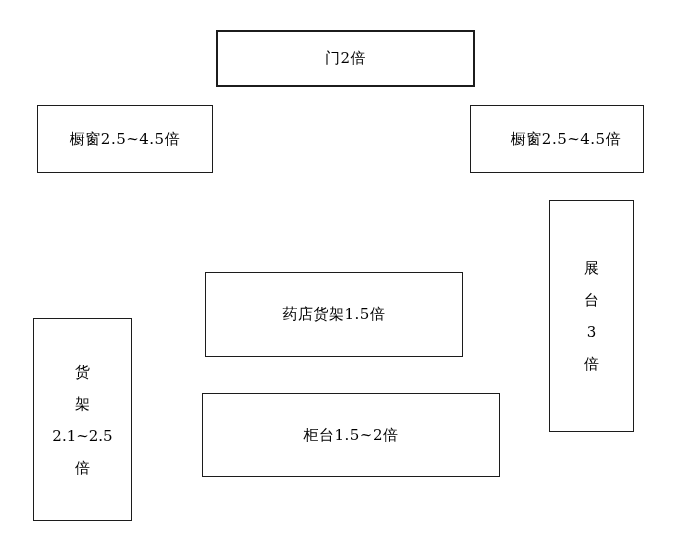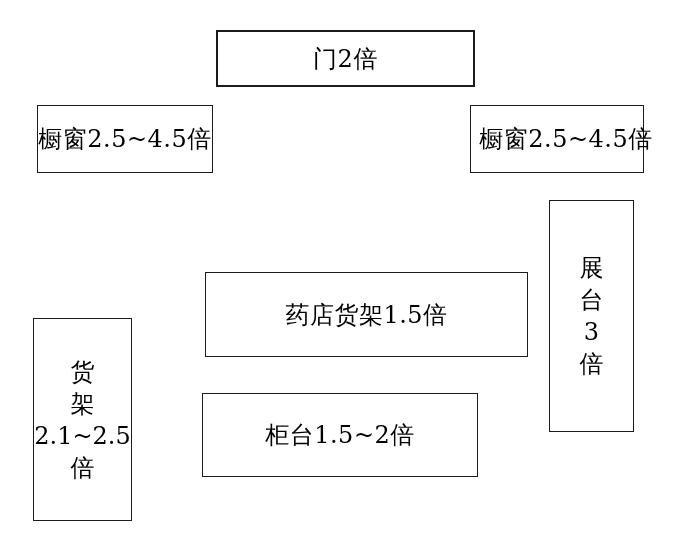--- a/index.html
+++ b/index.html
@@ -17,40 +17,40 @@
     overflow: hidden;
   }
   .box {
     position: absolute;
     box-sizing: border-box;
     background: #ffffff;
     border: 1.5px solid #1c1c1c;
     display: flex;
     align-items: center;
     justify-content: center;
-    font-size: 24px;
+    font-size: 15px;
     letter-spacing: 0.5px;
     text-align: center;
     white-space: nowrap;
   }
   .thick { border-width: 2px; }
   .vert {
     flex-direction: column;
     line-height: 32px;
     letter-spacing: 0;
     white-space: normal;
   }
   
   #door          { left: 216px; top: 30px;  width: 259px; height: 57px; }
   #outer-room    { left: 29px;  top: 93px;  width: 621px; height: 438px; }
   #window-left   { left: 37px;  top: 105px; width: 176px; height: 68px; }
   #window-right  { left: 470px; top: 105px; width: 174px; height: 68px; padding-left: 18px; }
   #display-stand { left: 549px; top: 200px; width: 85px;  height: 232px; }
-  #pharmacy-shelf{ left: 205px; top: 272px; width: 323px; height: 85px; }
-  #counter       { left: 202px; top: 393px; width: 276px; height: 84px; }
+  #pharmacy-shelf{ left: 205px; top: 272px; width: 258px; height: 85px; }
+  #counter       { left: 202px; top: 393px; width: 298px; height: 84px; }
   #shelf-left    { left: 33px;  top: 318px; width: 99px;  height: 203px; }
 </style>
 </head>
 <body>
 
 <div class="canvas">
 
   <div id="door" class="box thick">
     <span>门2倍</span>
   </div>

